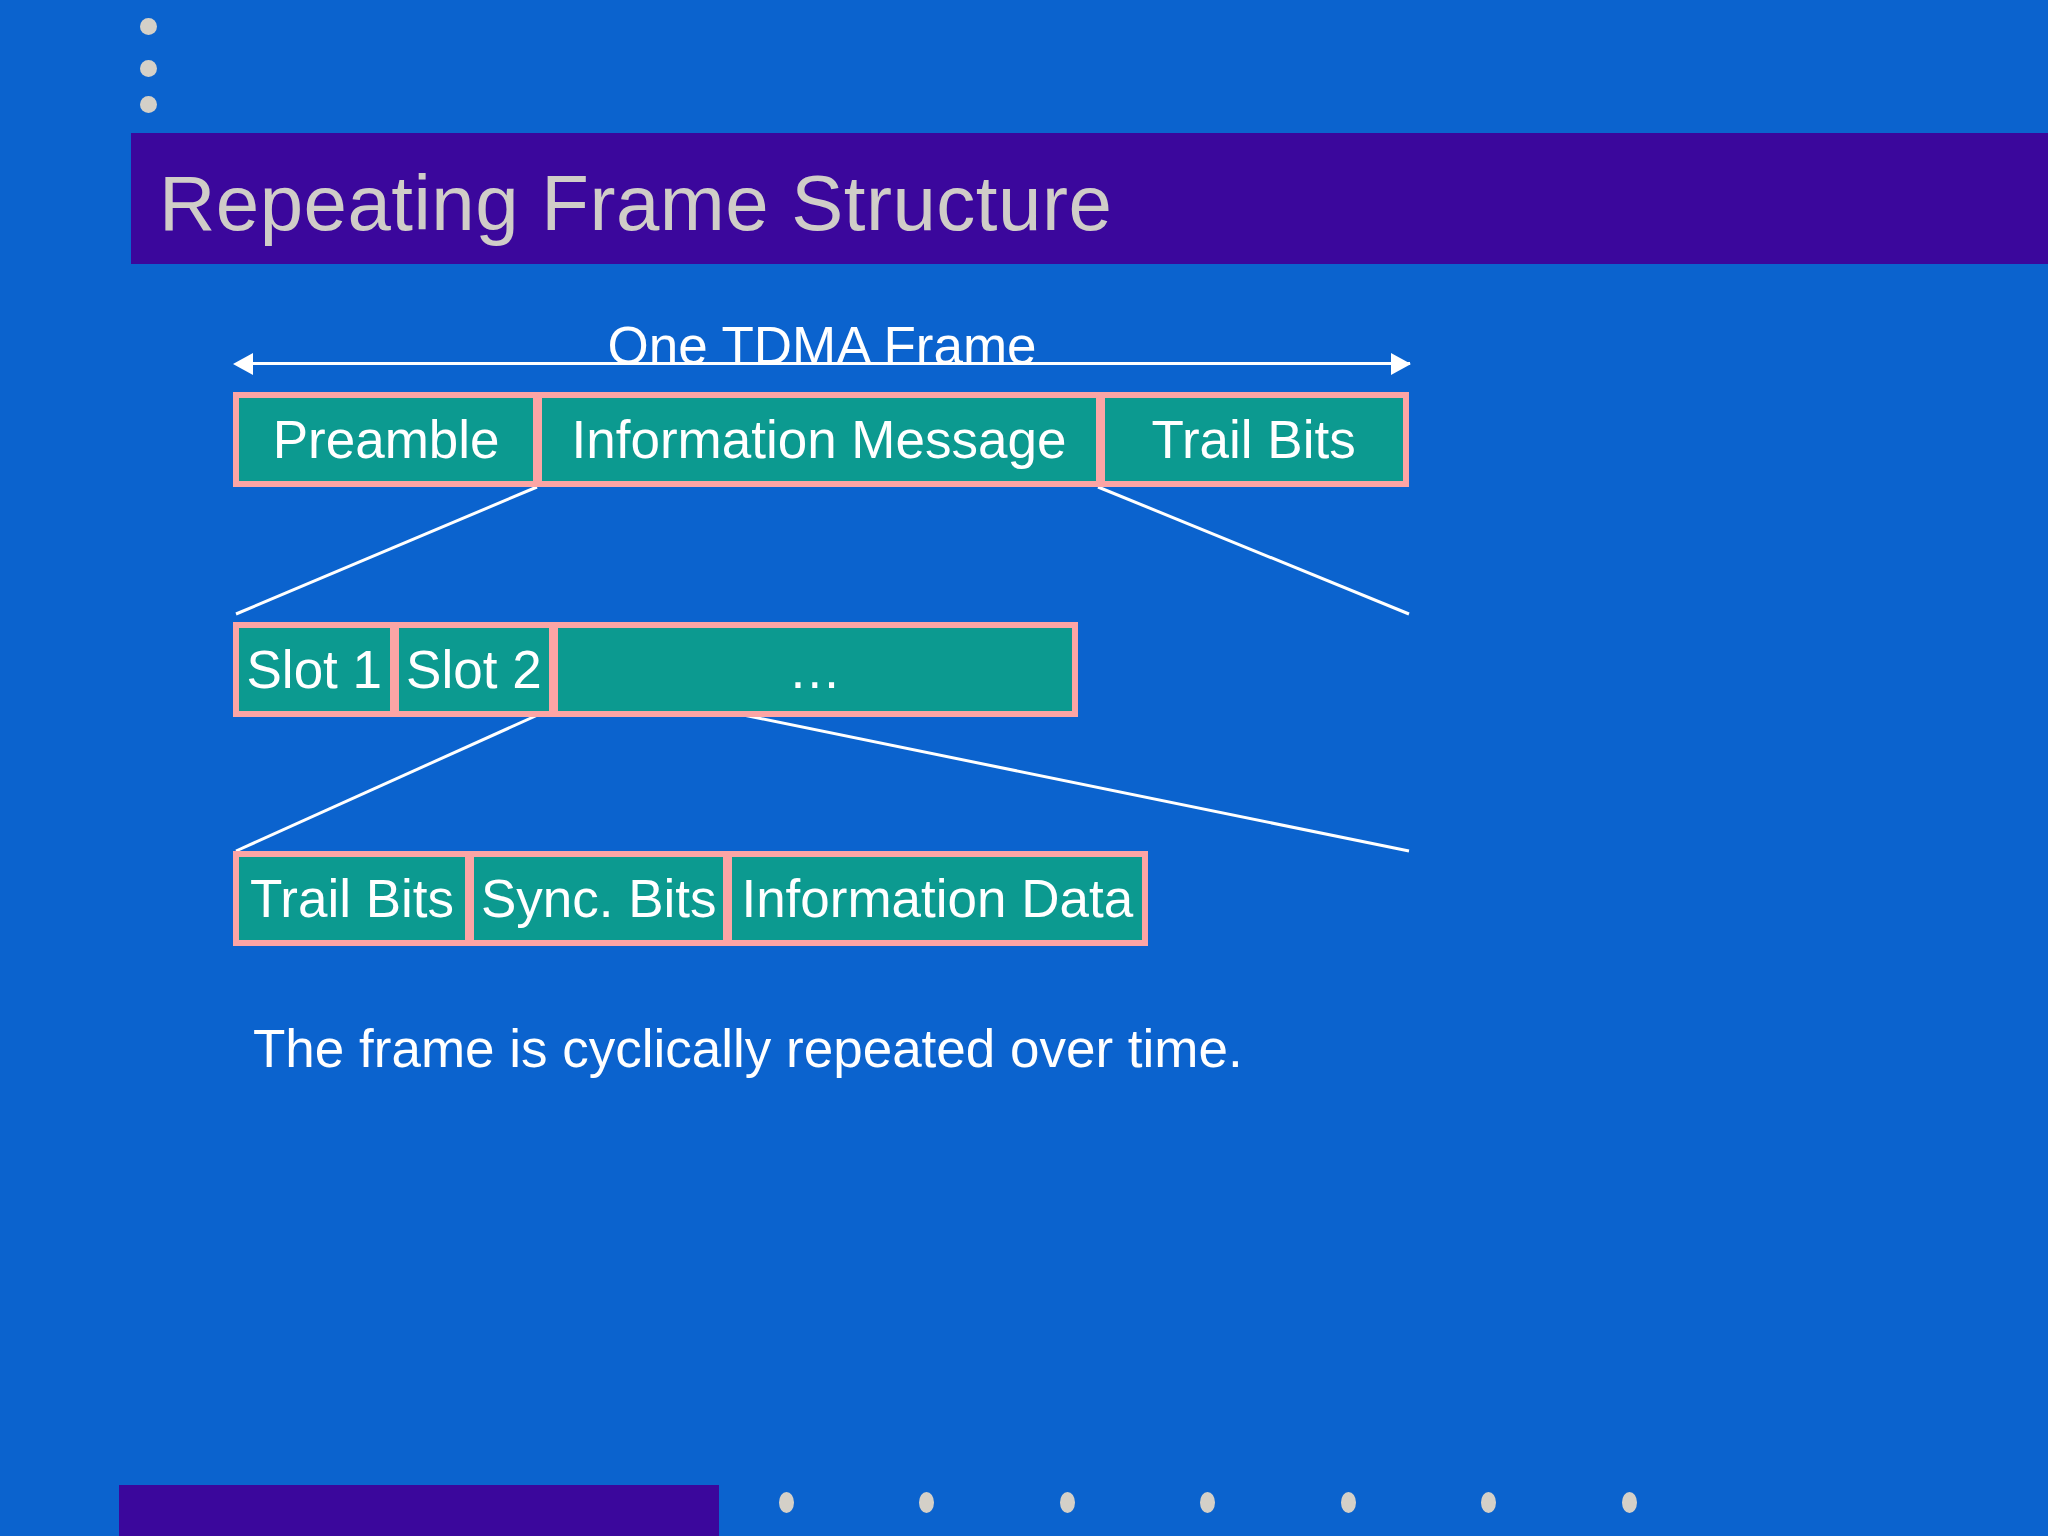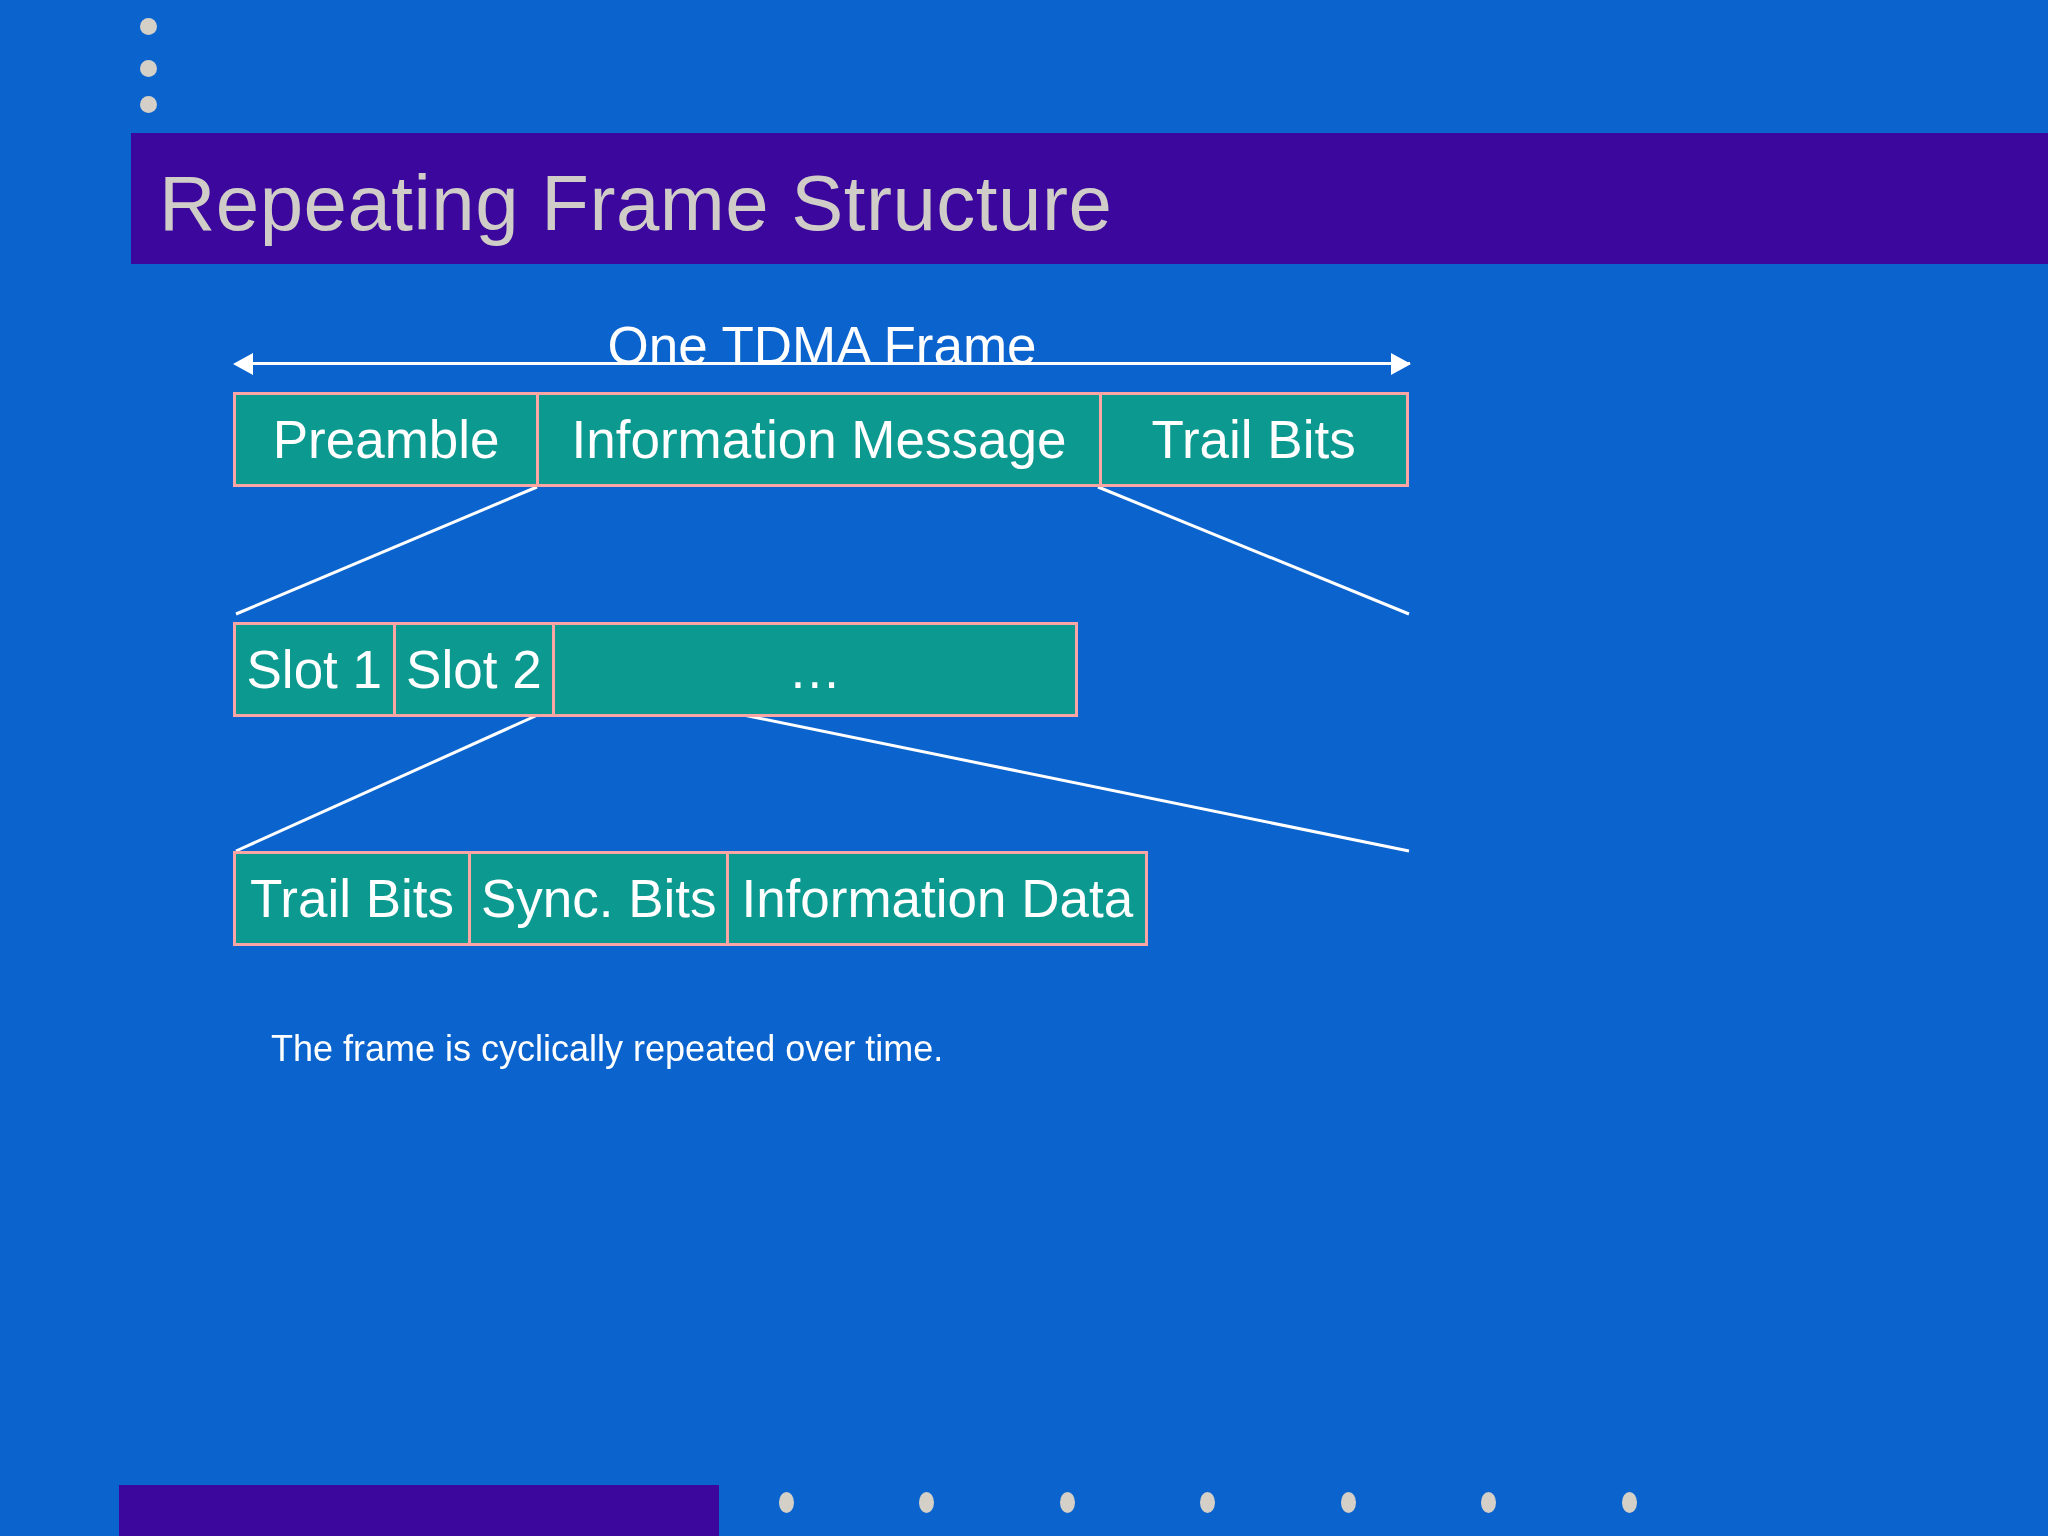--- a/index.html
+++ b/index.html
@@ -97,21 +97,21 @@
 
   
   .box-row {
     position: absolute;
     display: flex;
     box-sizing: border-box;
   }
   .cell {
     box-sizing: border-box;
     background: #0c9a90;
-    border: 3px solid #fca5a5;
+    border: 6px solid #fca5a5;
     color: #ffffff;
     display: flex;
     align-items: center;
     justify-content: center;
     font-size: 53px;
     line-height: 56px;
     white-space: nowrap;
     margin-left: -3px;
   }
   .cell:first-child { margin-left: 0; }
@@ -124,24 +124,24 @@
   #connectors {
     position: absolute;
     left: 0; top: 0;
     width: 2048px; height: 1536px;
     pointer-events: none;
   }
 
   
   #caption {
     position: absolute;
-    left: 271px;
+    left: 253px;
     top: 1018px;
     color: #ffffff;
-    font-size: 36px;
+    font-size: 53px;
     line-height: 62px;
     white-space: nowrap;
   }
 
   
   #footer-bar {
     position: absolute;
     left: 119px;
     top: 1485px;
     width: 600px;

